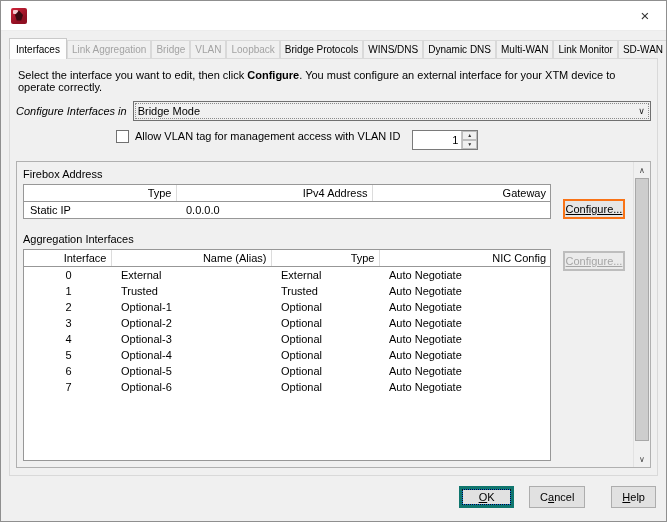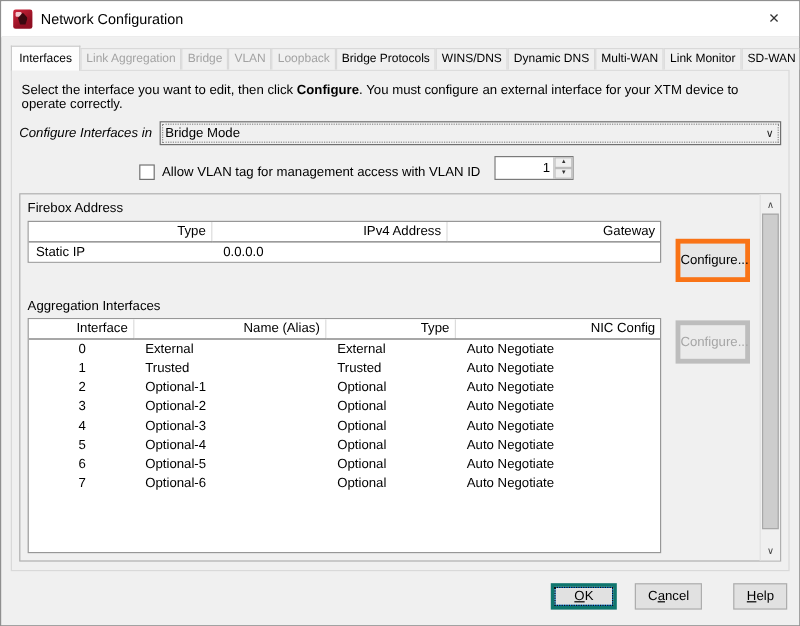--- a/index.html
+++ b/index.html
@@ -36,39 +36,39 @@
 
   .instruction { margin:4px 2px 8px 2px; }
 
   .mode-row { display:flex; align-items:center; margin:0 0 2px 0; }
   .mode-row .lbl { margin-right:6px; white-space:nowrap;font-style:italic; }
   .combo { flex:1; height:20px; border:1px solid #707070; background:#f0f0f0;
            display:flex; align-items:center; outline:1px dotted #8a8a8a; outline-offset:-3px; }
   .combo .val { flex:1; padding:0 4px; }
   .combo .chev { width:17px; text-align:center; font-size:9px; color:#222; }
 
-  .vlan-row { display:flex; align-items:flex-end; margin:7px 0 7px 100px; }
+  .vlan-row { display:flex; align-items:flex-start; margin:7px 0 7px 100px; }
   .checkbox { width:13px; height:13px; background:#fff; border:1px solid #707070; flex:0 0 auto; }
   .vlan-row .lbl { margin:0 12px 0 6px; }
   .spinner { width:66px; height:20px; border:1px solid #7a7a7a; background:#fff; display:flex; }
   .spinner .sval { flex:1; text-align:right; padding:3px 3px 0 0; }
   .spinner .btns { width:16px; display:flex; flex-direction:column; border-left:1px solid #c5c5c5; }
   .spin-btn { flex:1; background:#f0f0f0; border:1px solid #bdbdbd; font-size:5px;
               display:flex; align-items:center; justify-content:center; color:#333; line-height:1; }
 
   
   .group { flex:1 1 auto; border:1px solid #b0b0b0; margin-top:4px; display:flex;
            background:#f0f0f0; min-height:0; }
   .group-content { flex:1; padding:4px 8px 6px 6px; display:flex; flex-direction:column; min-height:0; }
   .section-label { margin:2px 0 4px 0; }
 
   .tbl-row { display:flex; align-items:flex-start; }
   .side-col { width:74px; flex:0 0 auto; padding-left:12px; }
-  .sbtn { width:62px; height:36px; font-family:"Liberation Sans",sans-serif; font-size:11px;
-          background:#e6e6e6; border:4px solid #f97316; color:#000; padding:0; }
+  .sbtn { width:62px; height:20px; font-family:"Liberation Sans",sans-serif; font-size:11px;
+          background:#e6e6e6; border:2px solid #f97316; color:#000; padding:0;text-decoration:underline; }
   .sbtn:disabled { color:#a6a6a6; border-color:#bdbdbd; background:#ebebeb; }
 
   table { border-collapse:collapse; width:100%; background:#fff; table-layout:fixed; }
   .tbl-border { border:1px solid #979797; flex:1; background:#fff; }
   th { font-weight:normal; text-align:right; border-bottom:1px solid #979797;
        border-right:1px solid #dcdcdc; padding:2px 4px 2px 6px; height:14px;
        overflow:hidden; white-space:nowrap; }
   th:last-child { border-right:none; }
   td { padding:2px 4px 2px 6px; height:14px; overflow:hidden; white-space:nowrap; }
   .name-col-pad th:nth-child(n+2), .name-col-pad td:nth-child(n+2) { padding-left:10px; }
@@ -99,21 +99,20 @@
                  outline:1px dotted #111; outline-offset:-4px; min-width:55px; }
   .btn u { text-decoration:underline; }
 </style>
 </head>
 <body>
 
 <div class="window">
 
   <div class="titlebar">
     <div class="app-icon"></div>
-    <div class="title-text">Network Configuration</div>
     <div class="close-btn">
       <span>×</span>
     </div>
   </div>
 
   <div class="tabstrip">
       <div class="tab active">Interfaces</div>
       <div class="tab disabled">Link Aggregation</div>
       <div class="tab disabled">Bridge</div>
       <div class="tab disabled">VLAN</div>

